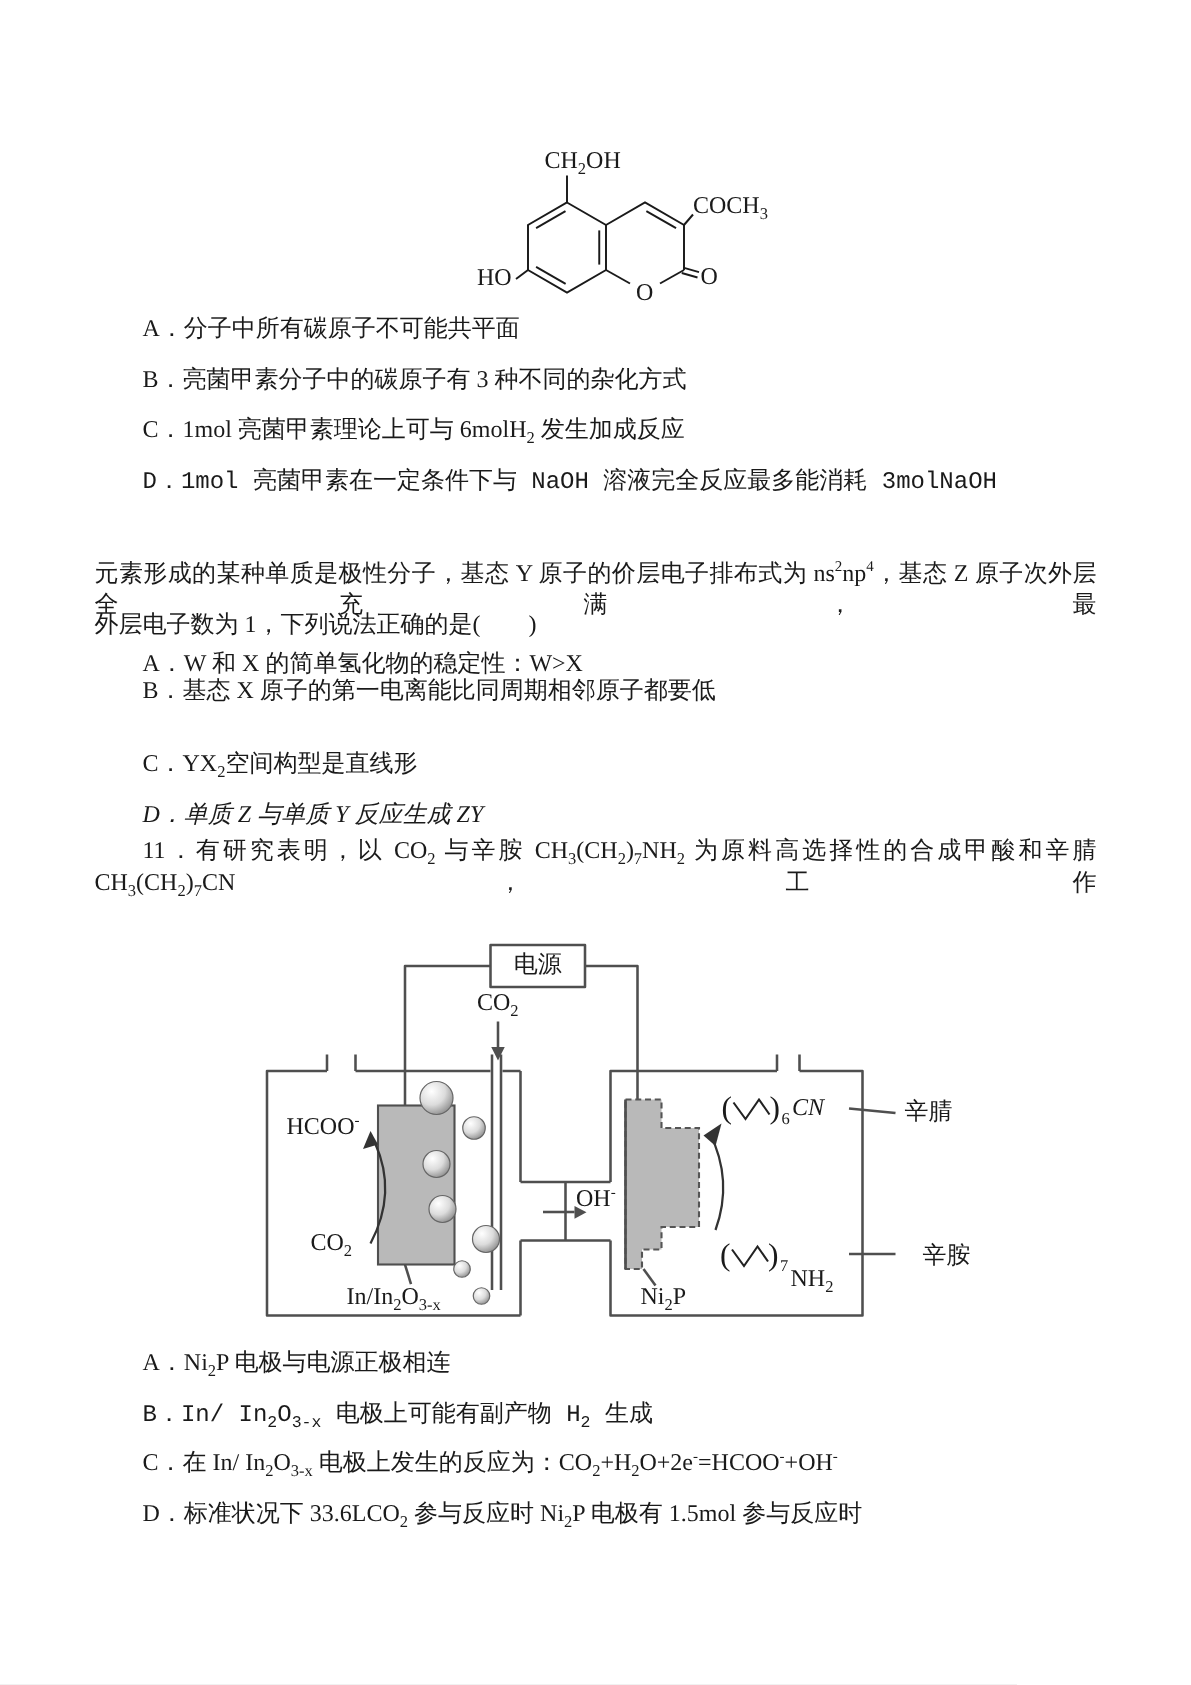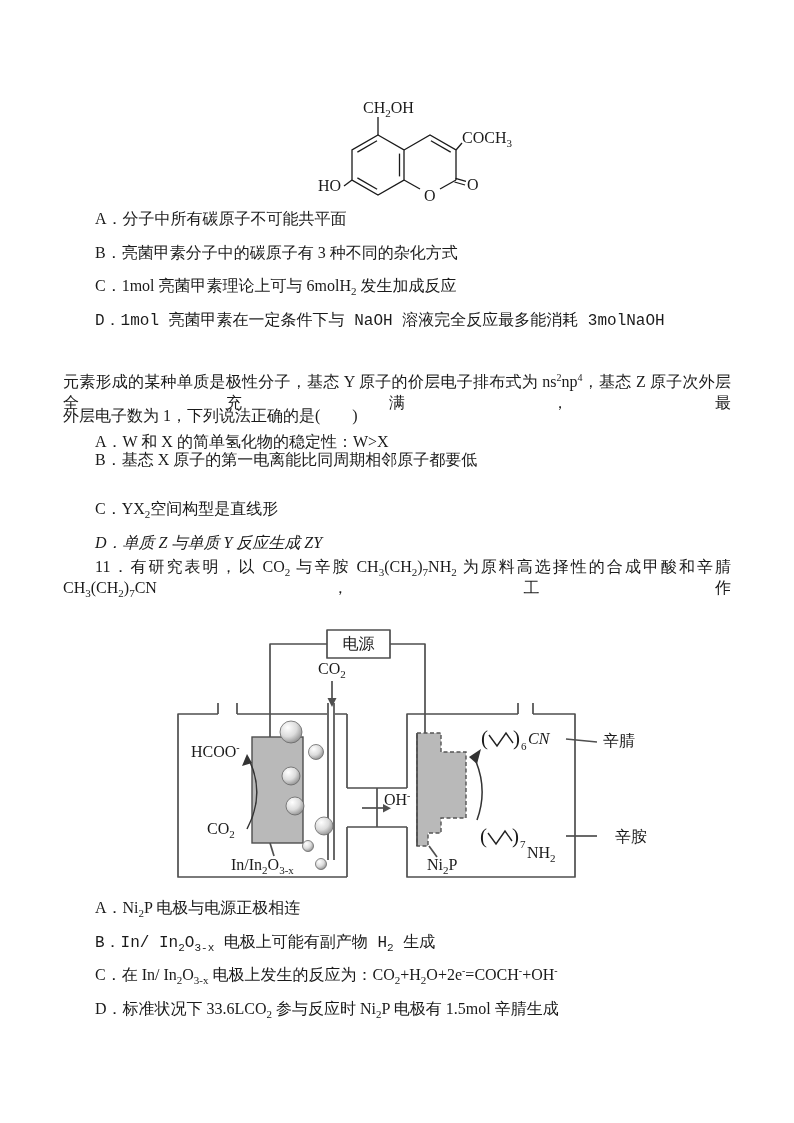--- a/index.html
+++ b/index.html
@@ -143,16 +143,16 @@
   <span class="subn" style="left:521px; top:740px;">6</span>
   <span class="dlabel" style="left:528px; top:730px;font-style:italic;"><span>CN</span></span>
 
   <span class="paren" style="left:480px; top:824px;">(</span>
   <span class="paren" style="left:512px; top:824px;">)</span>
   <span class="subn" style="left:520px; top:838px;">7</span>
   <span class="dlabel" style="left:527px; top:828px;margin-top:16px;"><span>NH</span><sub>2</sub></span>
 
   <div class="line" style="top:898px;"><span>A．Ni</span><sub>2</sub><span>P 电极与电源正极相连</span></div>
   <div class="line" style="top:932px;font-family:Liberation Mono, monospace;"><span>B．In/ In</span><sub>2</sub><span>O</span><sub>3-x</sub><span> 电极上可能有副产物 H</span><sub>2</sub><span> 生成</span></div>
-  <div class="line" style="top:965px;"><span>C．在 In/ In</span><sub>2</sub><span>O</span><sub>3-x</sub><span> 电极上发生的反应为：CO</span><sub>2</sub><span>+H</span><sub>2</sub><span>O+2e</span><sup>-</sup><span>=COCH</span><sup>-</sup><span>+OH</span><sup>-</sup></div>
-  <div class="line" style="top:999px;"><span>D．标准状况下 33.6LCO</span><sub>2</sub><span> 参与反应时 Ni</span><sub>2</sub><span>P 电极有 1.5mol 辛腈生成</span></div>
+  <div class="line" style="top:965px;"><span>C．在 In/ In</span><sub>2</sub><span>O</span><sub>3-x</sub><span> 电极上发生的反应为：CO</span><sub>2</sub><span>+H</span><sub>2</sub><span>O+2e</span><sup>-</sup><span>=HCOO</span><sup>-</sup><span>+OH</span><sup>-</sup></div>
+  <div class="line" style="top:999px;"><span>D．标准状况下 33.6LCO</span><sub>2</sub><span> 参与反应时 Ni</span><sub>2</sub><span>P 电极有 1.5mol 参与反应时</span></div>
 
 </div>
 
 </body></html>

